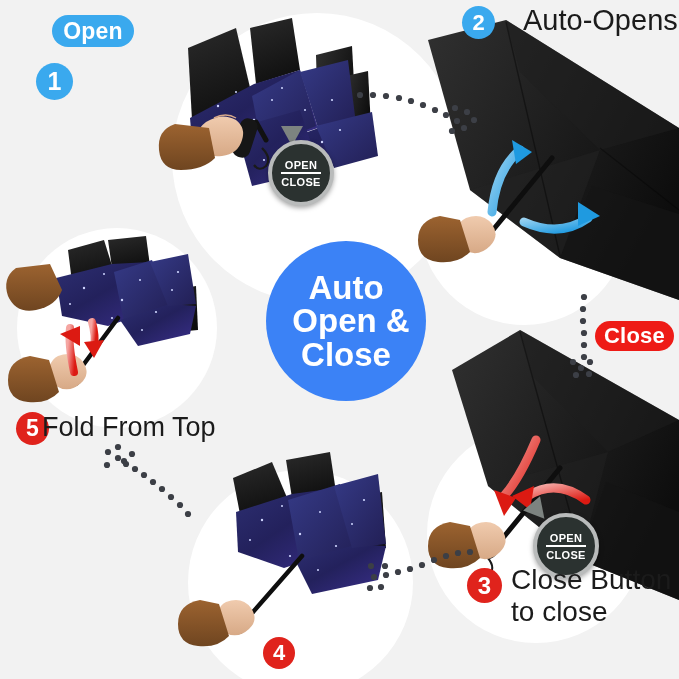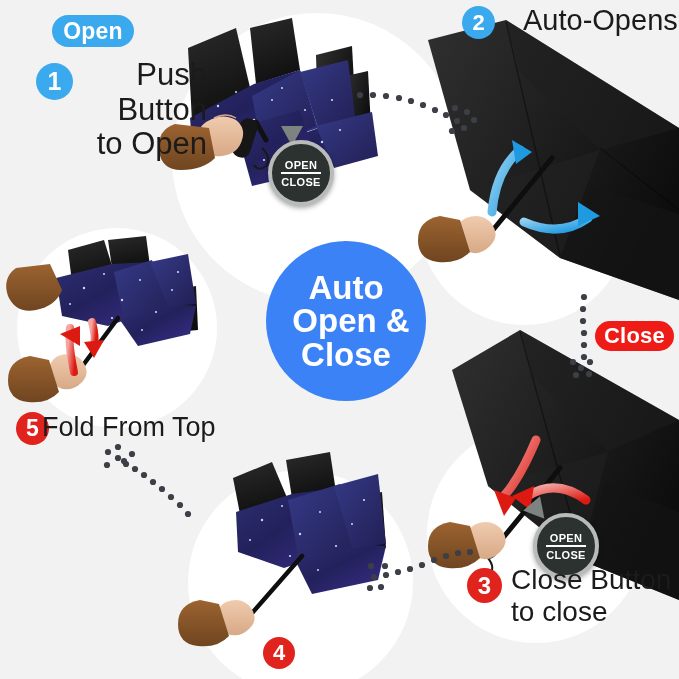--- a/index.html
+++ b/index.html
@@ -388,23 +388,20 @@
   <div class="oc-btn oc2">
     <span class="oc-open">OPEN</span>
     <span class="oc-rule"></span>
     <span class="oc-close">CLOSE</span>
   </div>
 
   <div class="pill pill-open">Open</div>
   <div class="pill pill-close">Close</div>
 
   <div class="num num-blue num1">1</div>
-  <div class="caption cap1">Push
-Button
-to Open</div>
 
   <div class="num num-blue num2">2</div>
   <div class="caption cap2">Auto-Opens</div>
 
   <div class="num num-red num3">3</div>
   <div class="caption cap3">Close Button
 to close</div>
 
   <div class="num num-red num4">4</div>
 

